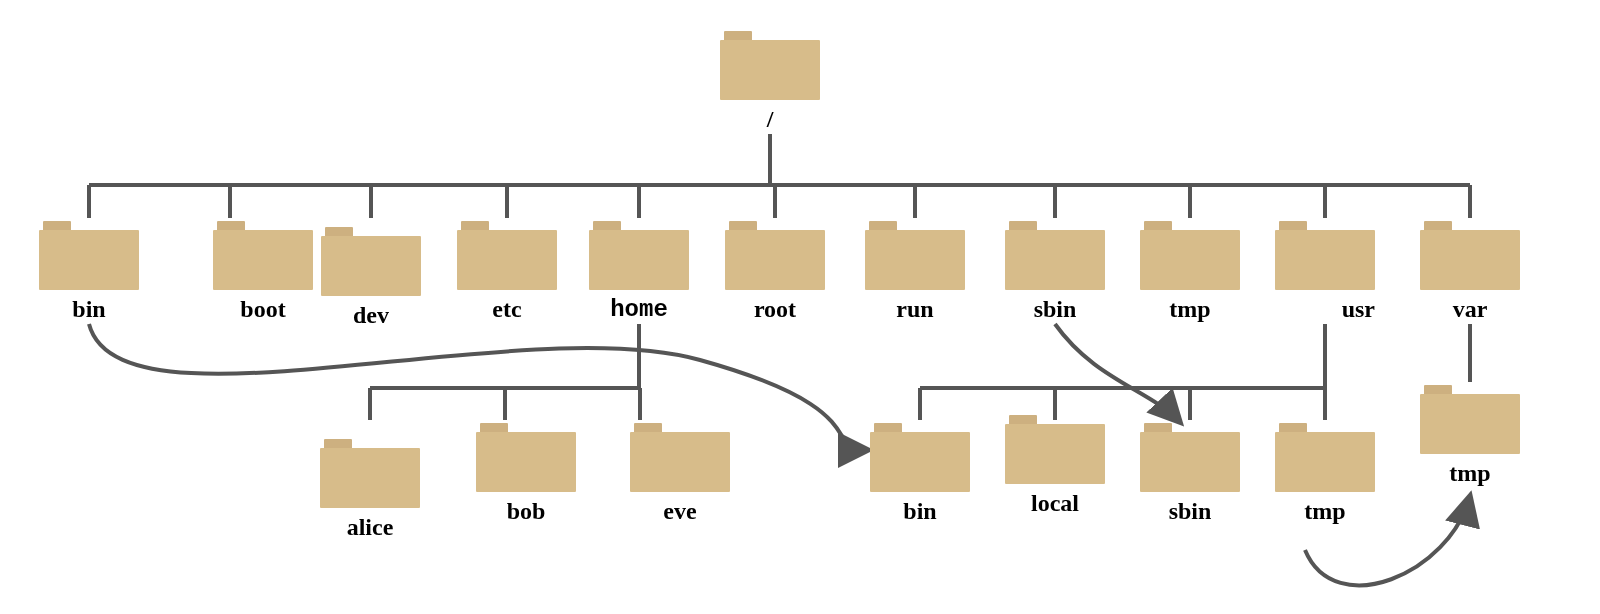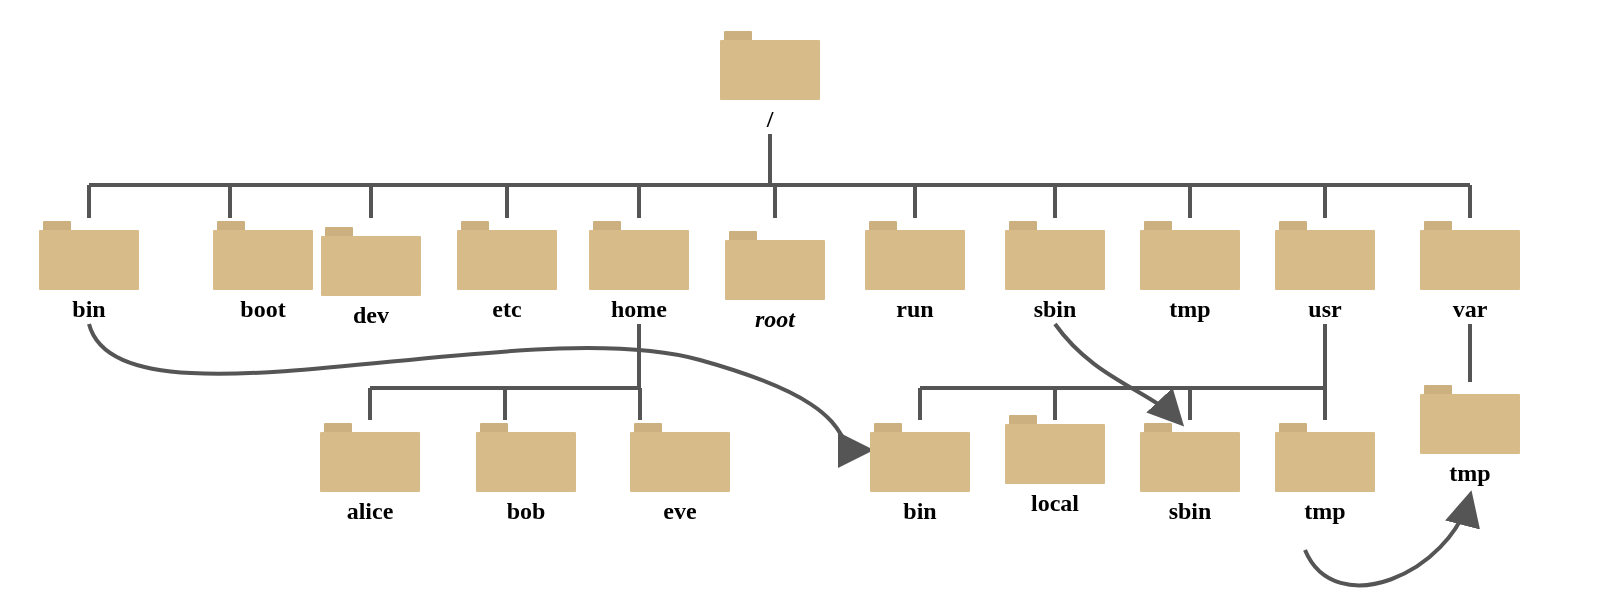--- a/index.html
+++ b/index.html
@@ -132,30 +132,30 @@
   </div>
       <div class="node" style="left: 457px; top: 218px;">
     <div>
           <svg class="folder-svg" width="100" height="72" viewBox="0 0 100 72">
     <rect x="4" y="3" width="28" height="14" rx="1" fill="#cdb080"></rect>
     <rect x="0" y="12" width="100" height="60" rx="1" fill="#d7bc8a"></rect>
   </svg>
         </div>
     <div class="label">etc</div>
   </div>
-      <div class="node" style="left: 589px; top: 218px;">
+      <div class="node" style="left: 589px; top: 218px; font-family: Liberation Mono, monospace;">
     <div>
           <svg class="folder-svg" width="100" height="72" viewBox="0 0 100 72">
     <rect x="4" y="3" width="28" height="14" rx="1" fill="#cdb080"></rect>
     <rect x="0" y="12" width="100" height="60" rx="1" fill="#d7bc8a"></rect>
   </svg>
         </div>
     <div class="label">home</div>
   </div>
-      <div class="node" style="left: 725px; top: 228px; font-style: italic;">
+      <div class="node" style="left: 725px; top: 218px;">
     <div>
           <svg class="folder-svg" width="100" height="72" viewBox="0 0 100 72">
     <rect x="4" y="3" width="28" height="14" rx="1" fill="#cdb080"></rect>
     <rect x="0" y="12" width="100" height="60" rx="1" fill="#d7bc8a"></rect>
   </svg>
         </div>
     <div class="label">root</div>
   </div>
       <div class="node" style="left: 865px; top: 218px;">
     <div>
@@ -177,39 +177,39 @@
   </div>
       <div class="node" style="left: 1140px; top: 218px;">
     <div>
           <svg class="folder-svg" width="100" height="72" viewBox="0 0 100 72">
     <rect x="4" y="3" width="28" height="14" rx="1" fill="#cdb080"></rect>
     <rect x="0" y="12" width="100" height="60" rx="1" fill="#d7bc8a"></rect>
   </svg>
         </div>
     <div class="label">tmp</div>
   </div>
-      <div class="node" style="left: 1275px; top: 218px;">
+      <div class="node" style="left: 1275px; top: 218px; text-align: right;">
     <div>
           <svg class="folder-svg" width="100" height="72" viewBox="0 0 100 72">
     <rect x="4" y="3" width="28" height="14" rx="1" fill="#cdb080"></rect>
     <rect x="0" y="12" width="100" height="60" rx="1" fill="#d7bc8a"></rect>
   </svg>
         </div>
     <div class="label">usr</div>
   </div>
       <div class="node" style="left: 1420px; top: 218px;">
     <div>
           <svg class="folder-svg" width="100" height="72" viewBox="0 0 100 72">
     <rect x="4" y="3" width="28" height="14" rx="1" fill="#cdb080"></rect>
     <rect x="0" y="12" width="100" height="60" rx="1" fill="#d7bc8a"></rect>
   </svg>
         </div>
     <div class="label">var</div>
   </div>
-      <div class="node" style="left: 320px; top: 420px;">
+      <div class="node" style="left: 320px; top: 436px;">
     <div>
           <svg class="folder-svg" width="100" height="72" viewBox="0 0 100 72">
     <rect x="4" y="3" width="28" height="14" rx="1" fill="#cdb080"></rect>
     <rect x="0" y="12" width="100" height="60" rx="1" fill="#d7bc8a"></rect>
   </svg>
         </div>
     <div class="label">alice</div>
   </div>
       <div class="node" style="left: 476px; top: 420px;">
     <div>

